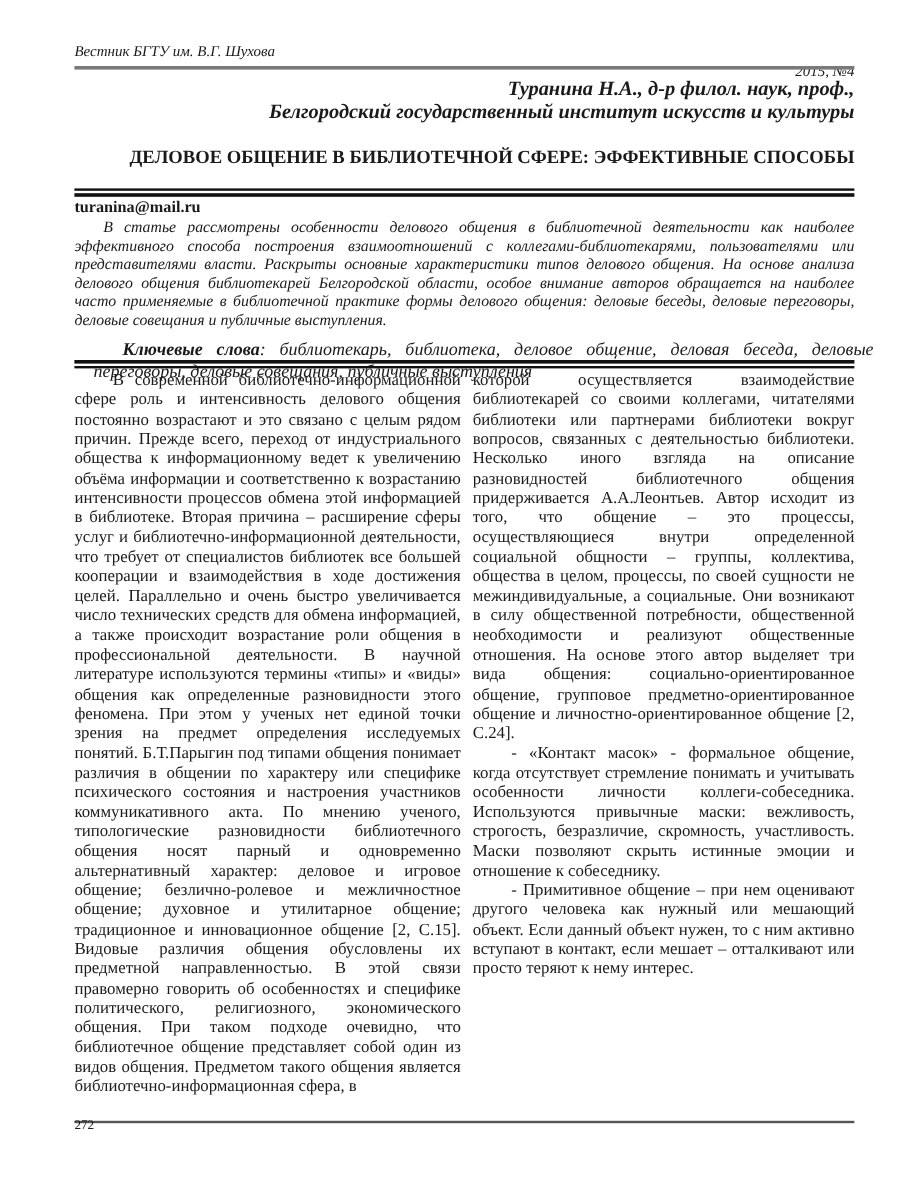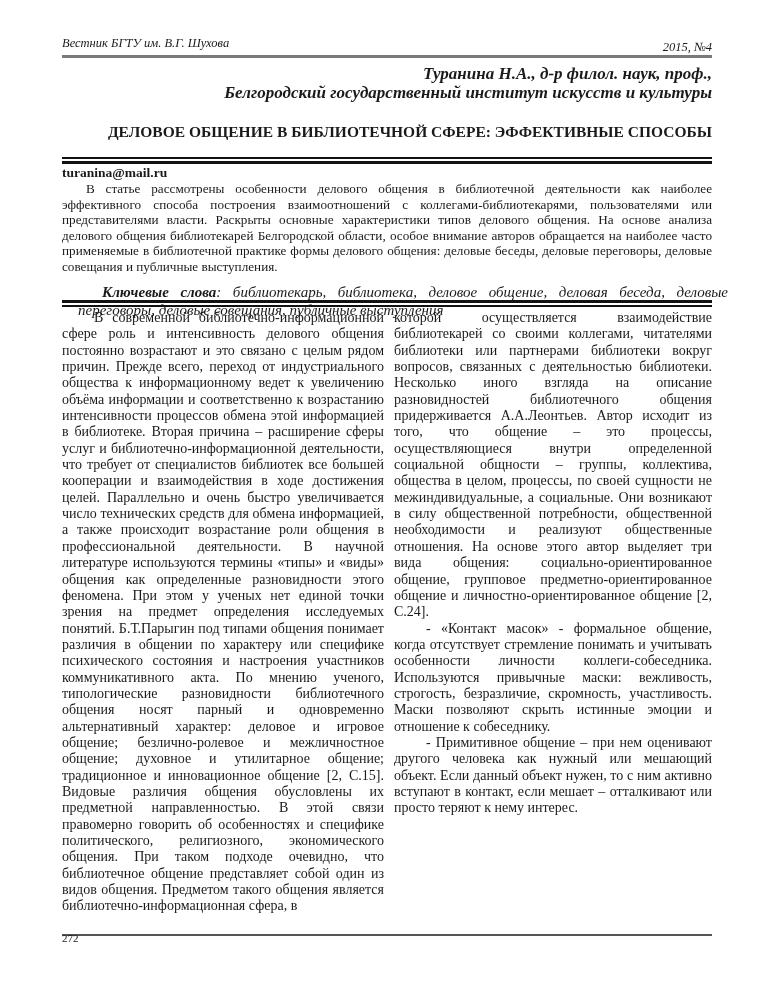--- a/index.html
+++ b/index.html
@@ -2,37 +2,37 @@
 <html><head>
 <meta charset="utf-8">
 <style>
   html, body { margin: 0; padding: 0; background: #ffffff; }
   body { width: 768px; height: 994px; position: relative; overflow: hidden;
          font-family: "Liberation Serif", "DejaVu Serif", serif; color: #1a1a1a; }
   .page { position: absolute; left: 62px; top: 0; width: 650px; }
 
   .running-head { position: absolute; top: 36px; left: 0; width: 650px; font-style: italic; font-size: 12.5px; }
   .running-head .left { position: absolute; left: 0; top: 0; }
-  .running-head .right { position: absolute; right: 0; top: 4px; }
+  .running-head .right { position: absolute; right: 0; top: 16px; }
   .head-rule { position: absolute; top: 55px; left: 0; width: 650px; height: 3px; background: #7a7a7a; }
 
   .authors { position: absolute; top: 64px; right: 0; text-align: right; font-style: italic; font-weight: bold; font-size: 17px; line-height: 19px; }
 
   .title { position: absolute; top: 123px; left: 0; width: 650px; text-align: right; font-weight: bold; font-size: 15.5px; line-height: 18px; }
 
   .double-rule { position: absolute; left: 0; width: 650px; }
   .double-rule .thin { height: 1.5px; background: #111; }
   .double-rule .gap { height: 2px; }
   .double-rule .thick { height: 3px; background: #111; }
   .rule1 { top: 157px; }
   .rule2 { top: 300px; }
 
   .email { position: absolute; top: 165px; left: 0; width: 650px; text-align: left; font-weight: bold; font-size: 13.5px; }
 
-  .abstract { position: absolute; top: 181px; left: 0; width: 650px; font-size: 13.2px; line-height: 15.6px; text-align: justify; text-indent: 24px; margin: 0; }
+  .abstract { position: absolute; top: 181px; left: 0; width: 650px; font-style: italic; font-size: 13.2px; line-height: 15.6px; text-align: justify; text-indent: 24px; margin: 0; }
 
   .keywords { position: absolute; top: 268px; left: 0; width: 650px; font-style: italic; font-size: 15px; line-height: 17.5px; text-align: justify; text-indent: 24px; margin: 16px; }
   .keywords .kw-label { font-weight: bold; }
 
   .col { position: absolute; top: 310px; width: 322px; font-size: 14px; line-height: 16.35px; text-align: justify; }
   .col-left { left: 0; }
   .col-right { left: 332px; width: 318px; }
   .col p { margin: 0; }
   .col p.indent { text-indent: 32px; }
   .col p.noindent { text-indent: 0; }

